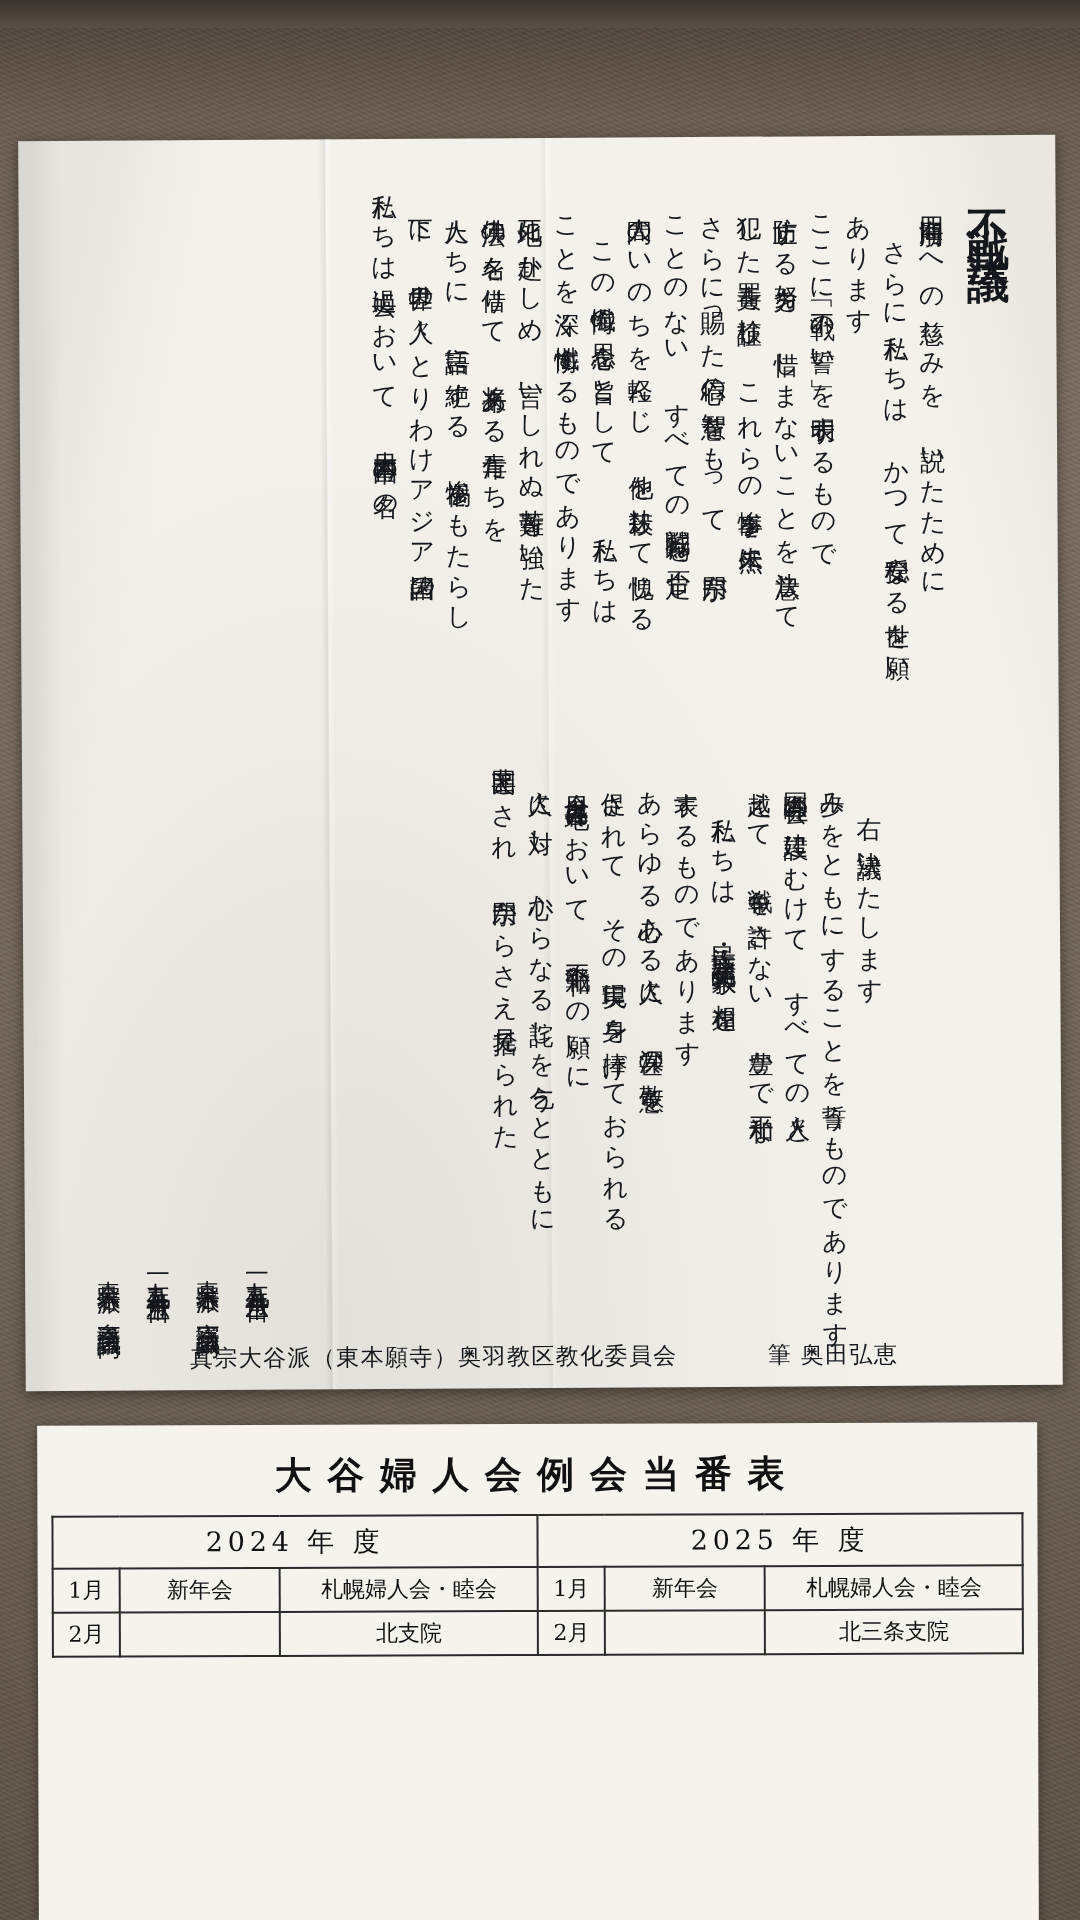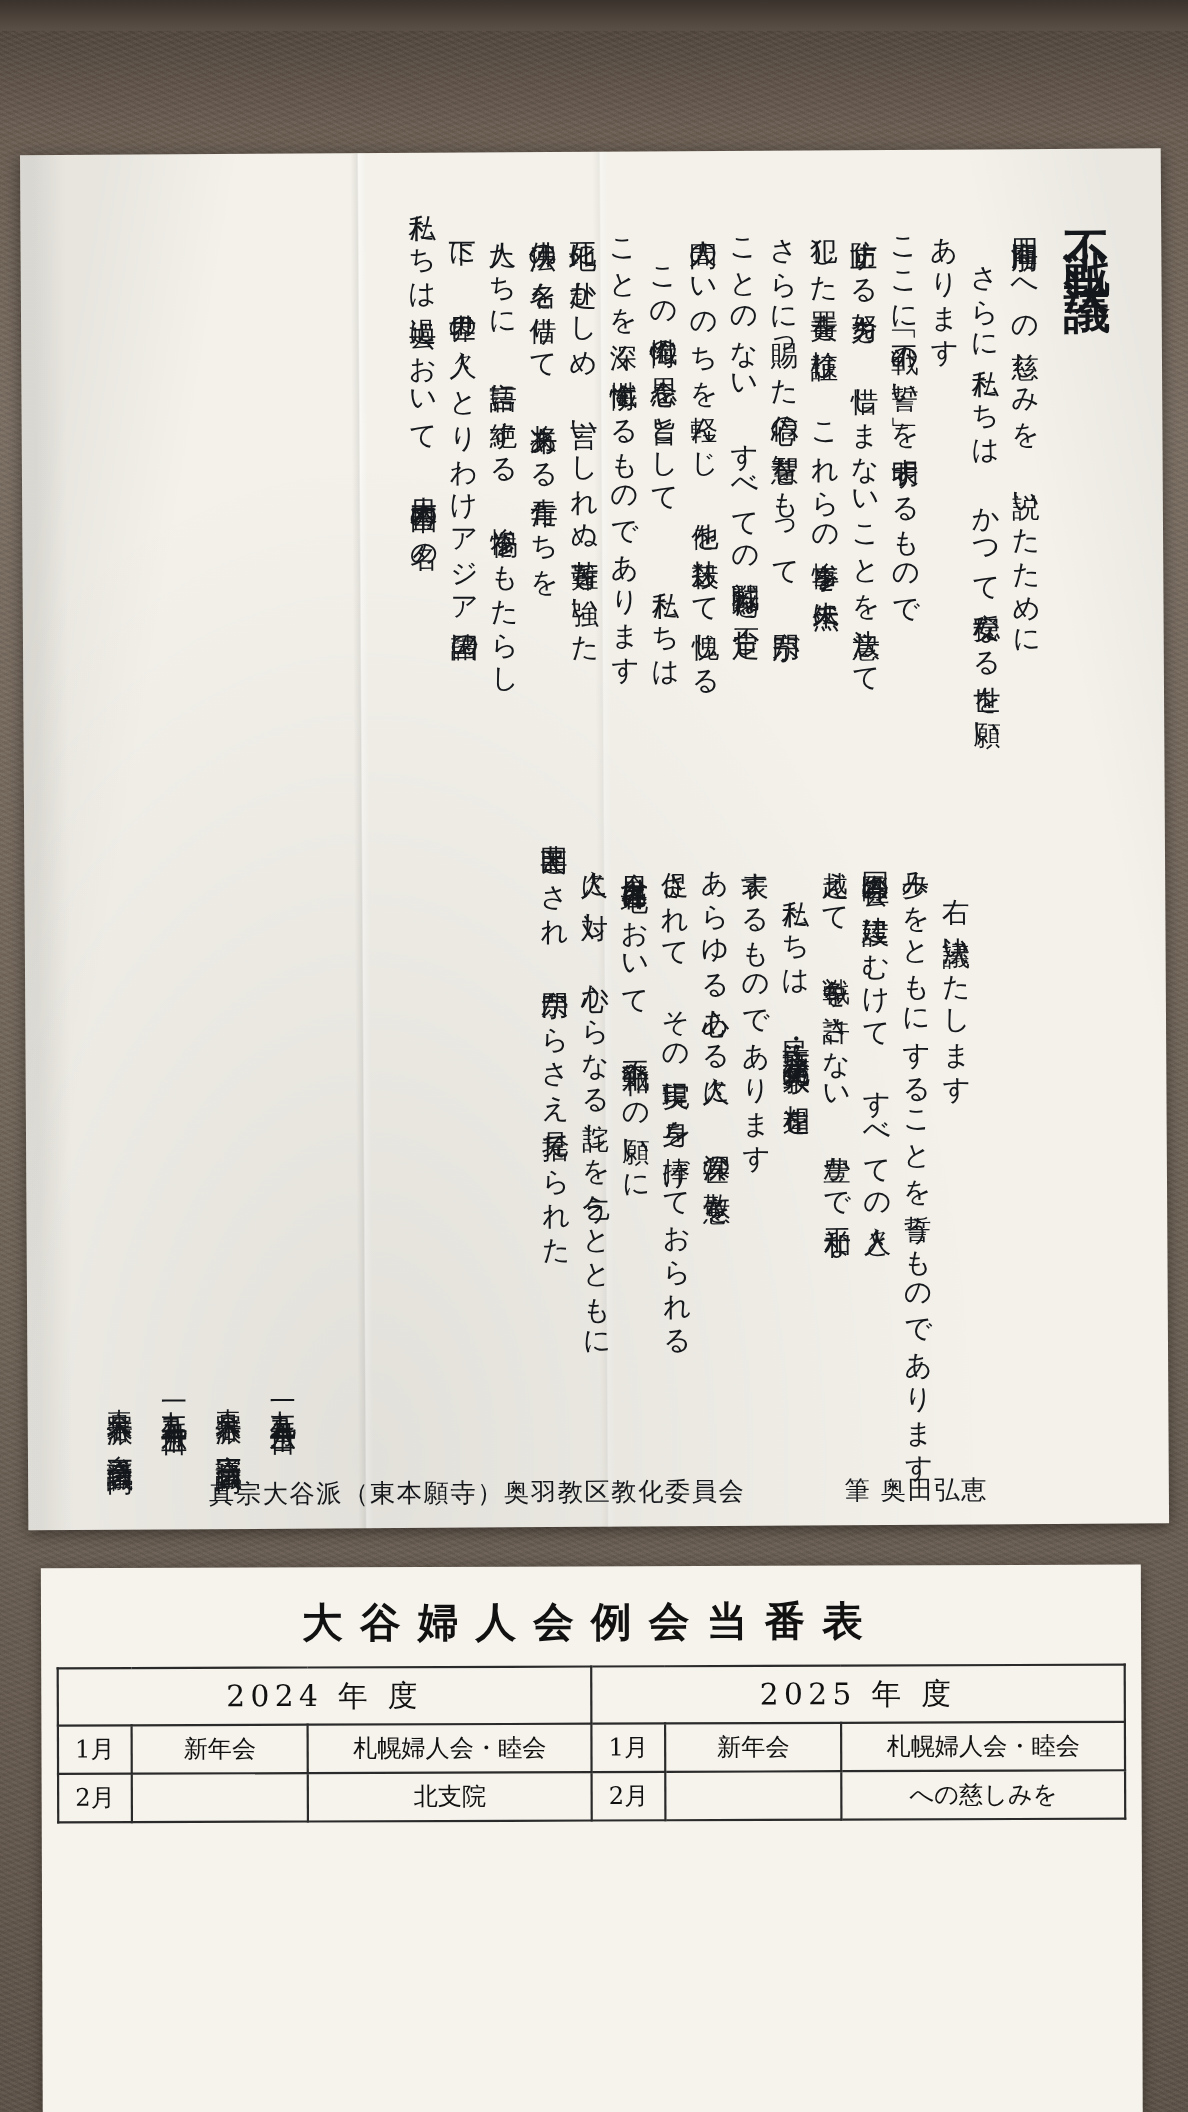--- a/index.html
+++ b/index.html
@@ -234,17 +234,17 @@
       <td class="mon">1月</td>
       <td class="ev">新年会</td>
       <td class="grp">札幌婦人会・睦会</td>
     </tr>
     <tr>
       <td class="mon">2月</td>
       <td class="ev"></td>
       <td class="grp">北支院</td>
       <td class="mon">2月</td>
       <td class="ev"></td>
-      <td class="grp">への慈しみを</td>
+      <td class="grp">北三条支院</td>
     </tr>
   </tbody>
     </table>
 </div>
 
 </body></html>

